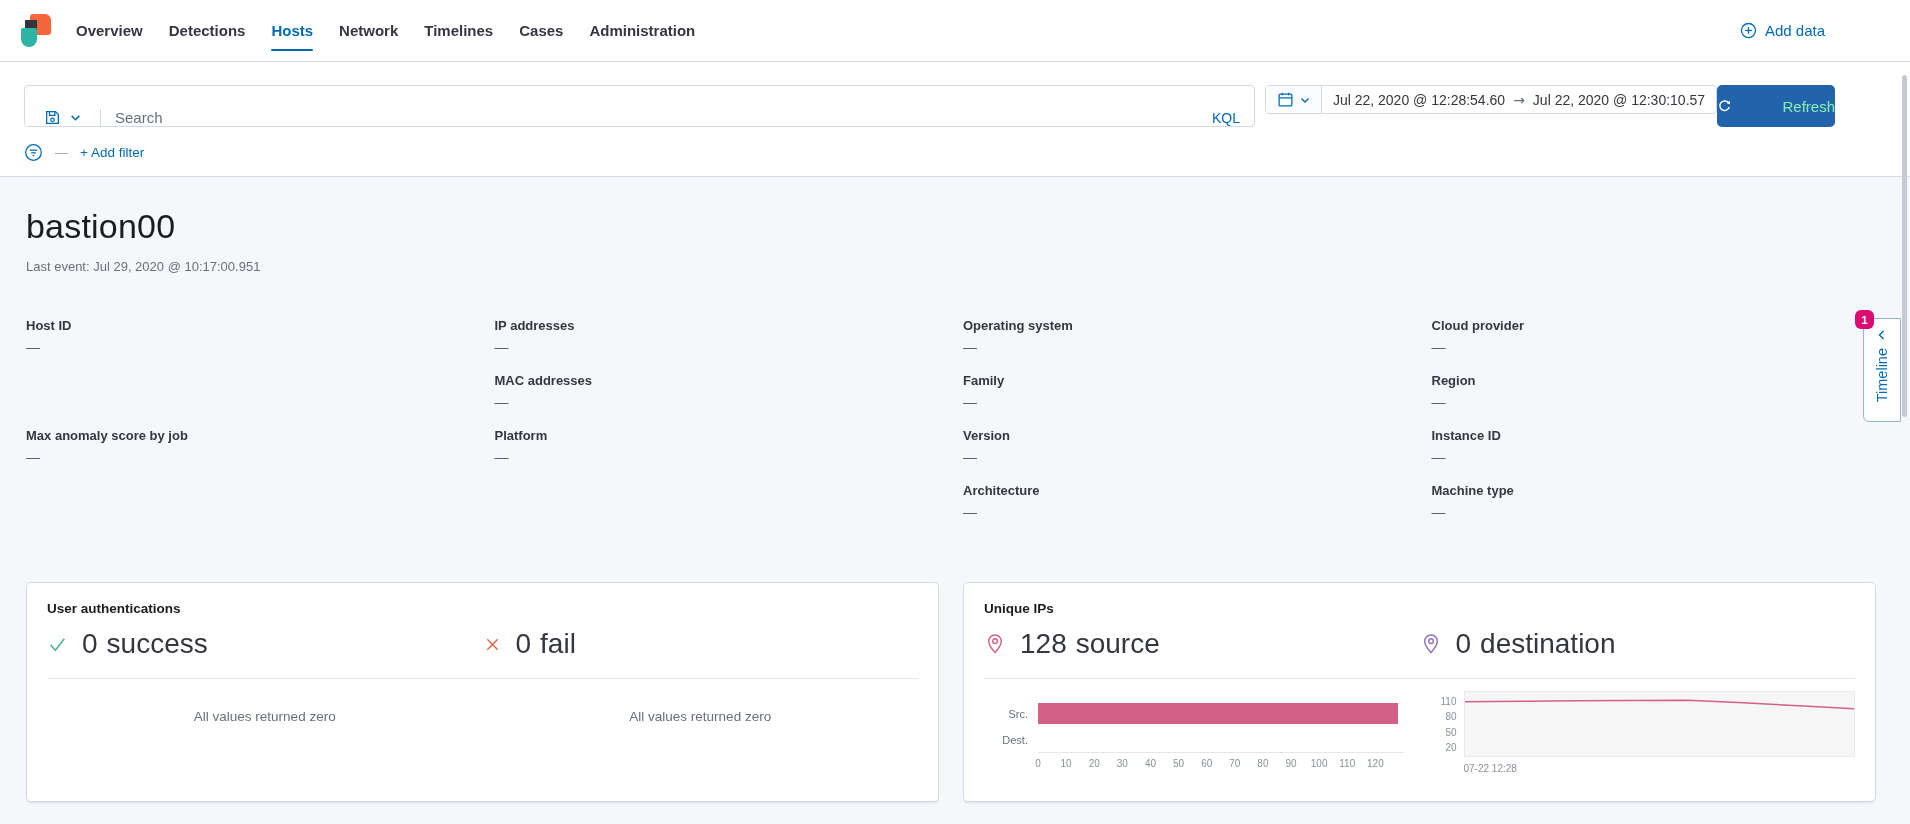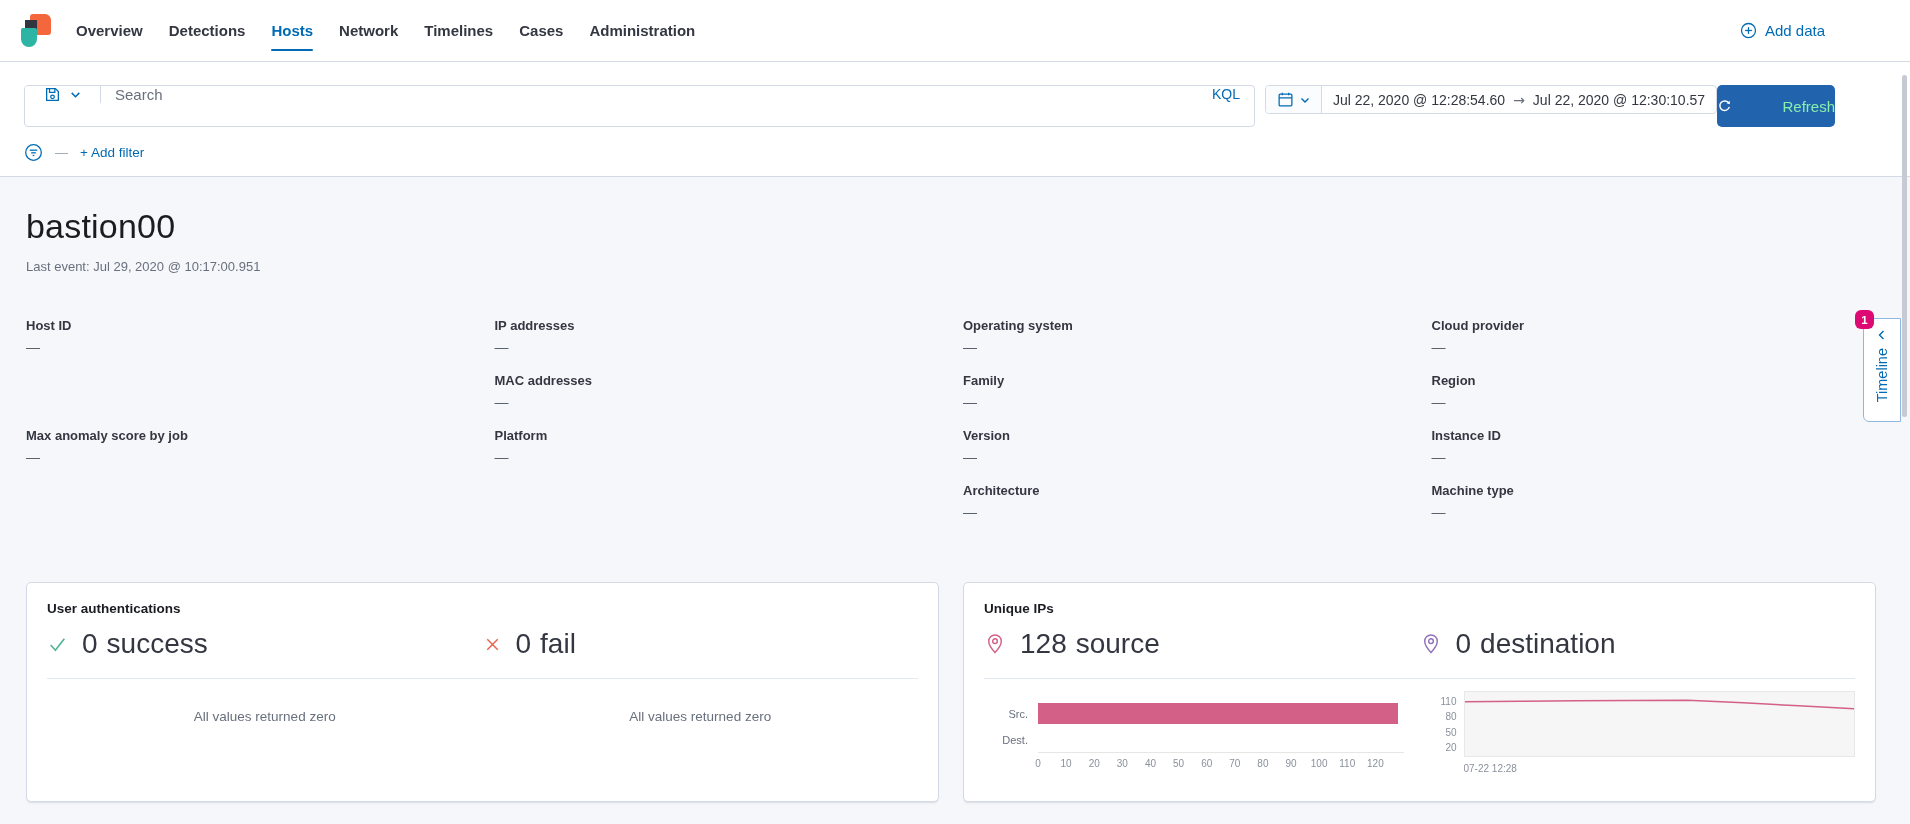--- a/index.html
+++ b/index.html
@@ -32,21 +32,21 @@
   .nav-right { margin-left: auto; }
   .add-data {
     display: flex; align-items: center; gap: 8px; color: var(--primary, #006BB4);
     font-size: 15px; font-weight: 500; text-decoration: none; cursor: pointer;
   }
 
   
   .query-section { background: #fff; padding: 23px 75px 14px 24px; border-bottom: 1px solid #d3dae6; flex: 0 0 auto; }
   .query-row { display: flex; align-items: stretch; }
   .search-group {
-    flex: 1; display: flex; align-items: flex-start; height: 42px;
+    flex: 1; display: flex; align-items: flex-end; height: 42px;
     border: 1px solid #d3dae6; border-radius: 4px; background: #fff; overflow: hidden;
   }
   .saved-query-btn {
     width: 76px; display: flex; align-items: center; justify-content: center; gap: 8px;
     border: none; border-right: 1px solid #d3dae6; background: #fff; color: var(--primary, #006BB4); cursor: pointer;
   }
   .search-input {
     flex: 1; border: none; outline: none; padding: 0 14px; font-size: 15px;
     font-family: inherit; color: #343741; background: transparent;
   }

